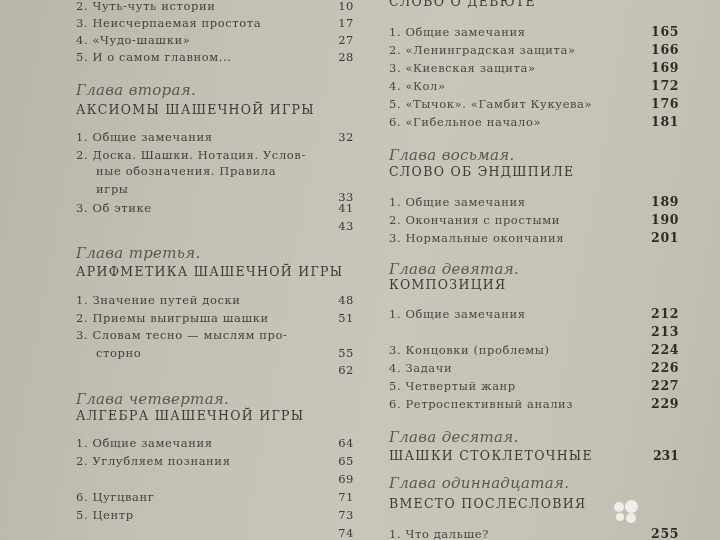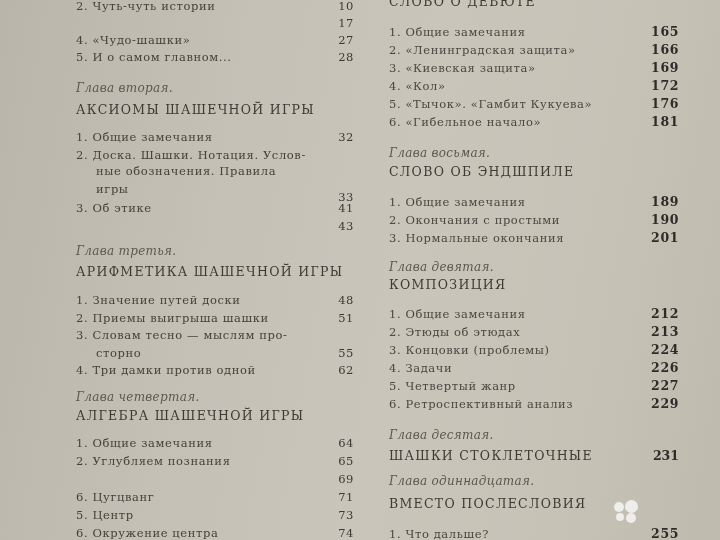--- a/index.html
+++ b/index.html
@@ -11,37 +11,38 @@
   }
   .col { position: absolute; top: 0; }
   .col-left { left: 76px; width: 278px; }
   .col-right { left: 389px; width: 290px; }
   .row { position: absolute; left: 0; right: 0; height: 16px; font-size: 11.5px; letter-spacing: 0.6px; line-height: 16px; }
   .row .t { position: absolute; left: 0; white-space: nowrap; color: #4a4740; }
   .row .p { position: absolute; right: 0; color: #3c3a35; }
   .col-left .row .t { color: #45423b; }
   .col-right .row .p { font-weight: bold; color: #2e2c28; font-size: 12.5px; }
   .cont { position: absolute; left: 20px; font-size: 11.5px; letter-spacing: 0.6px; white-space: nowrap; color: #45423b; }
-  .lbl { position: absolute; left: 0; font-style: italic; font-size: 12px; color: #5b5850; letter-spacing: 0.3px; white-space: nowrap; }
+  .lbl { position: absolute; left: 0; font-style: italic; font-size: 15px; color: #5b5850; letter-spacing: 0.3px; white-space: nowrap; }
   .ttl { position: absolute; left: 0; font-size: 12.5px; letter-spacing: 1.3px; color: #3e3b35; white-space: nowrap; }
   .ttl-p { position: absolute; right: 0; font-weight: bold; font-size: 12.5px; color: #2e2c28; }
   .wm { position: absolute; left: 614px; top: 500px; display: flex; align-items: center; gap: 4px; opacity: 0.92; }
   .wm .dots { position: relative; width: 28px; height: 24px; }
   .wm .dots span { position: absolute; background: #f2f2f0; border-radius: 50%; }
   .wm .txt { font-family: "DejaVu Sans", "Liberation Sans", sans-serif; font-size: 25px; color: #f2f2f0; letter-spacing: 0.3px; }
 </style>
 </head>
 <body>
 
 <div class="col col-left">
   <div class="row" style="top:-2px">
       <span class="t">2. Чуть-чуть истории</span>
       <span class="p">10</span>
     </div>
   <div class="row" style="top:15px">
+      <span class="t">3. Неисчерпаемая простота</span>
       <span class="p">17</span>
     </div>
   <div class="row" style="top:32px">
       <span class="t">4. «Чудо-шашки»</span>
       <span class="p">27</span>
     </div>
   <div class="row" style="top:49px">
       <span class="t">5. И о самом главном...</span>
       <span class="p">28</span>
     </div>
@@ -81,21 +82,20 @@
       <span class="p">51</span>
     </div>
   <div class="row" style="top:327px">
       <span class="t">3.  Словам  тесно — мыслям  про-</span>
     </div>
   <div class="row" style="top:345px">
       <span class="t" style="left:20px">сторно</span>
       <span class="p">55</span>
     </div>
   <div class="row" style="top:362px">
-      <span class="t">4. Три дамки против одной</span>
       <span class="p">62</span>
     </div>
 
   <div class="lbl" style="top:390px">Глава четвертая.</div>
   <div class="ttl" style="top:408px">АЛГЕБРА ШАШЕЧНОЙ ИГРЫ</div>
   <div class="row" style="top:435px">
       <span class="t">1. Общие замечания</span>
       <span class="p">64</span>
     </div>
   <div class="row" style="top:453px">
@@ -107,21 +107,20 @@
     </div>
   <div class="row" style="top:489px">
       <span class="t">6. Цугцванг</span>
       <span class="p">71</span>
     </div>
   <div class="row" style="top:507px">
       <span class="t">5. Центр</span>
       <span class="p">73</span>
     </div>
   <div class="row" style="top:525px">
-      <span class="t">6. Окружение центра</span>
       <span class="p">74</span>
     </div>
 </div>
 
 <div class="col col-right">
   <div class="ttl" style="top:-6px">СЛОВО О ДЕБЮТЕ</div>
   <div class="row" style="top:24px">
       <span class="t">1. Общие замечания</span>
       <span class="p">165</span>
     </div>
@@ -161,21 +160,20 @@
       <span class="p">201</span>
     </div>
 
   <div class="lbl" style="top:260px">Глава девятая.</div>
   <div class="ttl" style="top:277px">КОМПОЗИЦИЯ</div>
   <div class="row" style="top:306px">
       <span class="t">1. Общие замечания</span>
       <span class="p">212</span>
     </div>
   <div class="row" style="top:324px">
-      <span class="t">2. Этюды об этюдах</span>
       <span class="p">213</span>
     </div>
   <div class="row" style="top:342px">
       <span class="t">3. Концовки (проблемы)</span>
       <span class="p">224</span>
     </div>
   <div class="row" style="top:360px">
       <span class="t">4. Задачи</span>
       <span class="p">226</span>
     </div>

